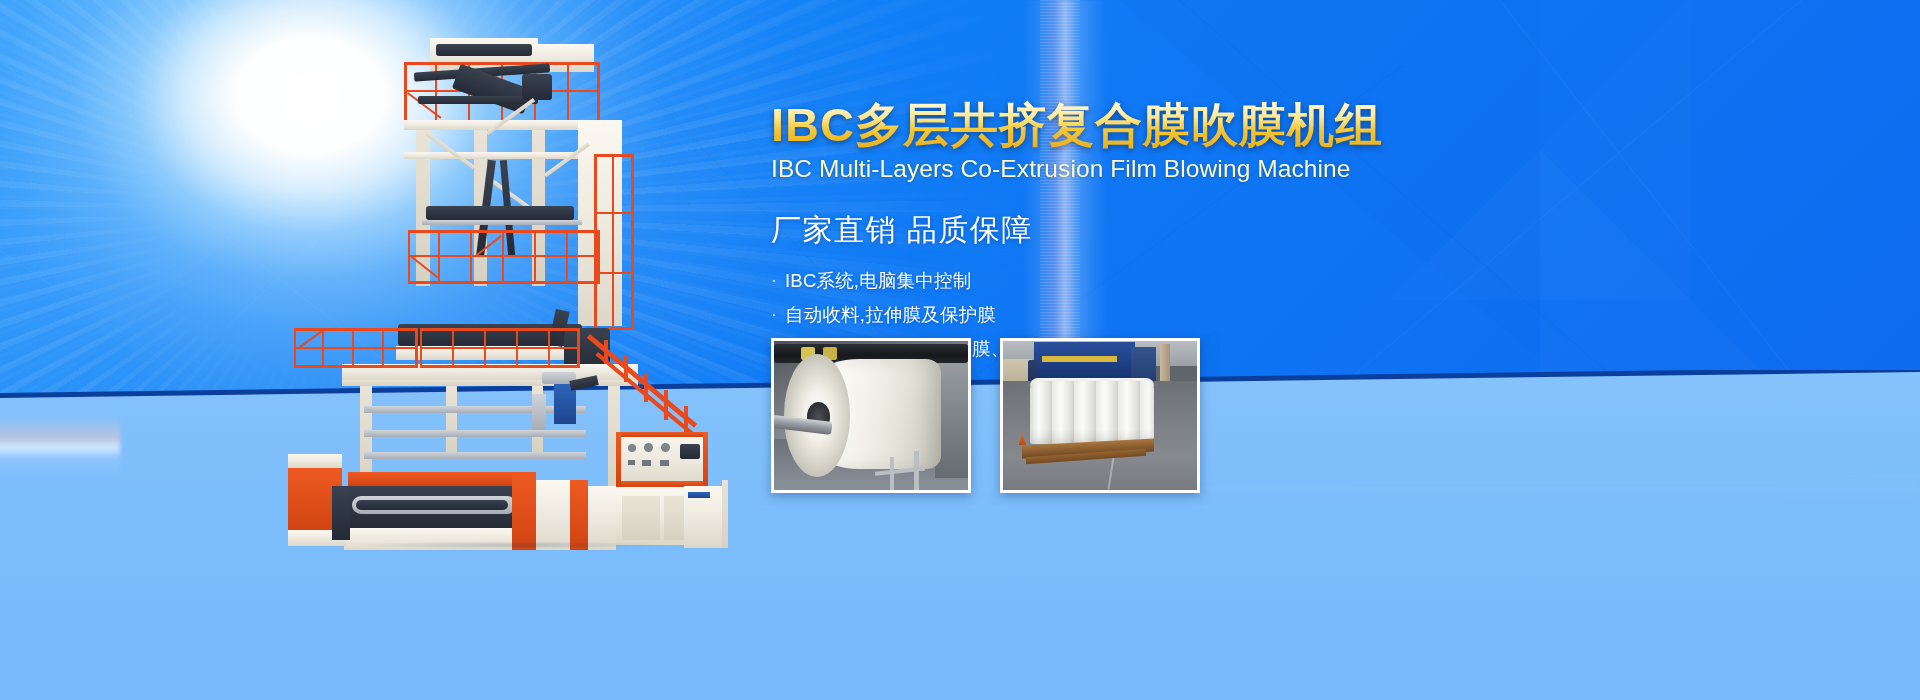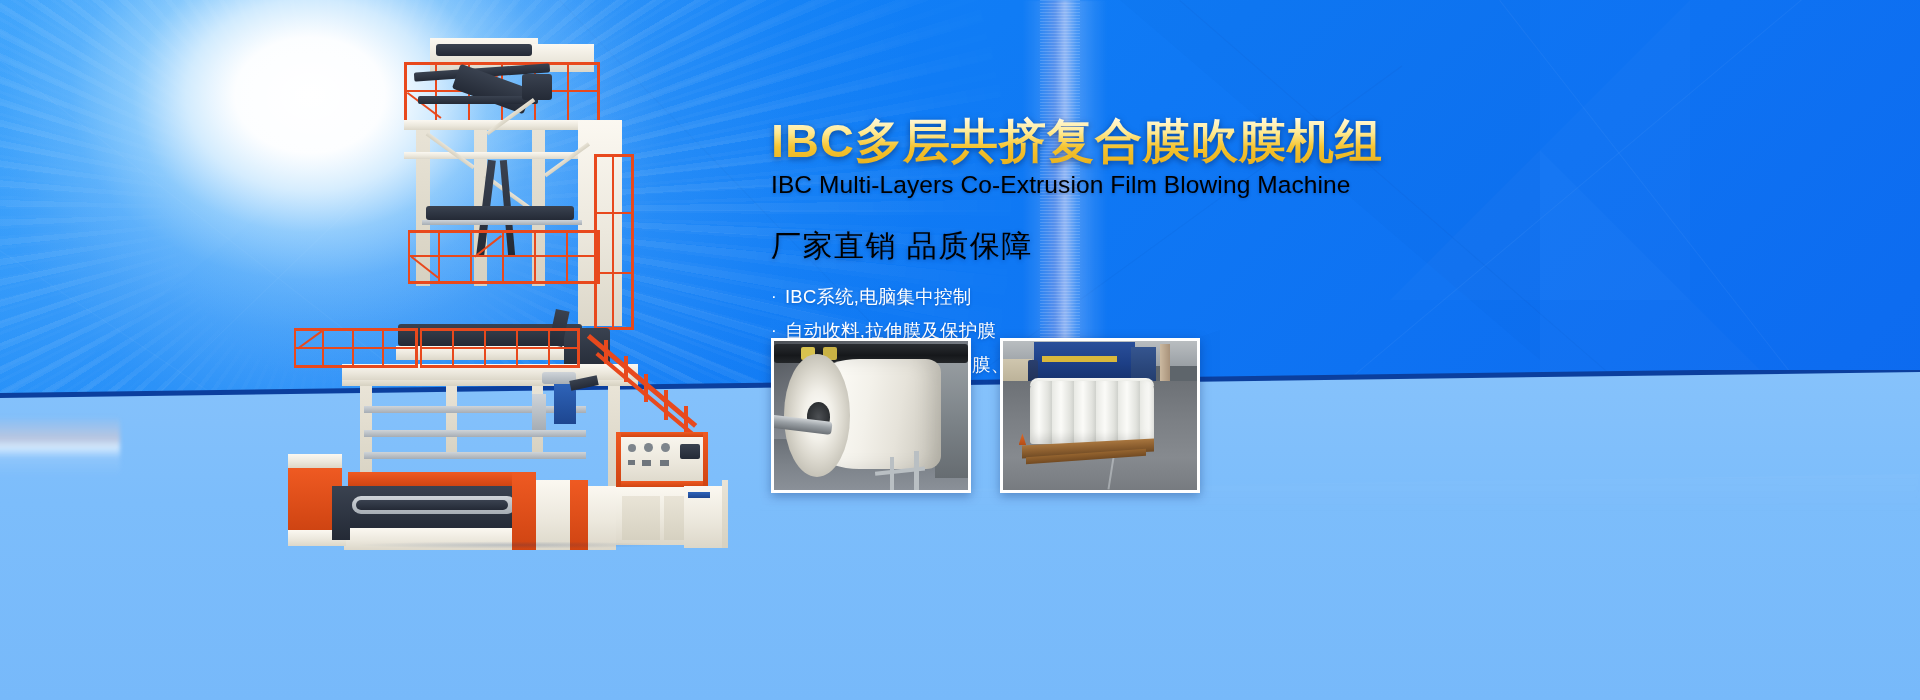--- a/index.html
+++ b/index.html
@@ -157,49 +157,49 @@
     background:linear-gradient(180deg,
       rgba(255,255,255,0) 0%,
       rgba(255,205,190,0.45) 38%,
       rgba(255,255,255,0.65) 52%,
       rgba(190,220,255,0.25) 70%,
       rgba(255,255,255,0) 100%);
     filter:blur(2px);
   }
 
   
-  .text-block { position:absolute; left:771px; top:100px; width:640px;margin-top:16px; }
+  .text-block { position:absolute; left:771px; top:100px; width:640px; }
 
   .title-cn {
     font-size:47px;
     font-weight:bold;
     letter-spacing:1px;
     line-height:1.06;
     color:#ffd95c;
     background:linear-gradient(180deg,#fffbe8 0%,#ffe98f 34%,#f5c431 62%,#e8b01c 100%);
     -webkit-background-clip:text;
     background-clip:text;
     -webkit-text-fill-color:transparent;
     filter:drop-shadow(0 2px 3px rgba(0,30,90,0.55));
     white-space:nowrap;
   }
   .title-en {
     margin-top:5px;
     font-size:24.5px;
     font-weight:300;
     letter-spacing:0.1px;
-    color:#000000;
+    color:#fef9c3;
     white-space:nowrap;
     text-shadow:0 1px 3px rgba(0,40,110,0.35);
   }
   .tagline {
     margin-top:27px;
     font-size:30px;
     font-weight:500;
-    color:#000000;
+    color:#ffffff;
     letter-spacing:1.5px;
     white-space:nowrap;
     text-shadow:0 1px 4px rgba(0,40,110,0.42);
   }
   .bullets { margin-top:17px; }
   .bullet {
     display:flex;
     align-items:flex-start;
     margin-bottom:8px;
     white-space:nowrap;

